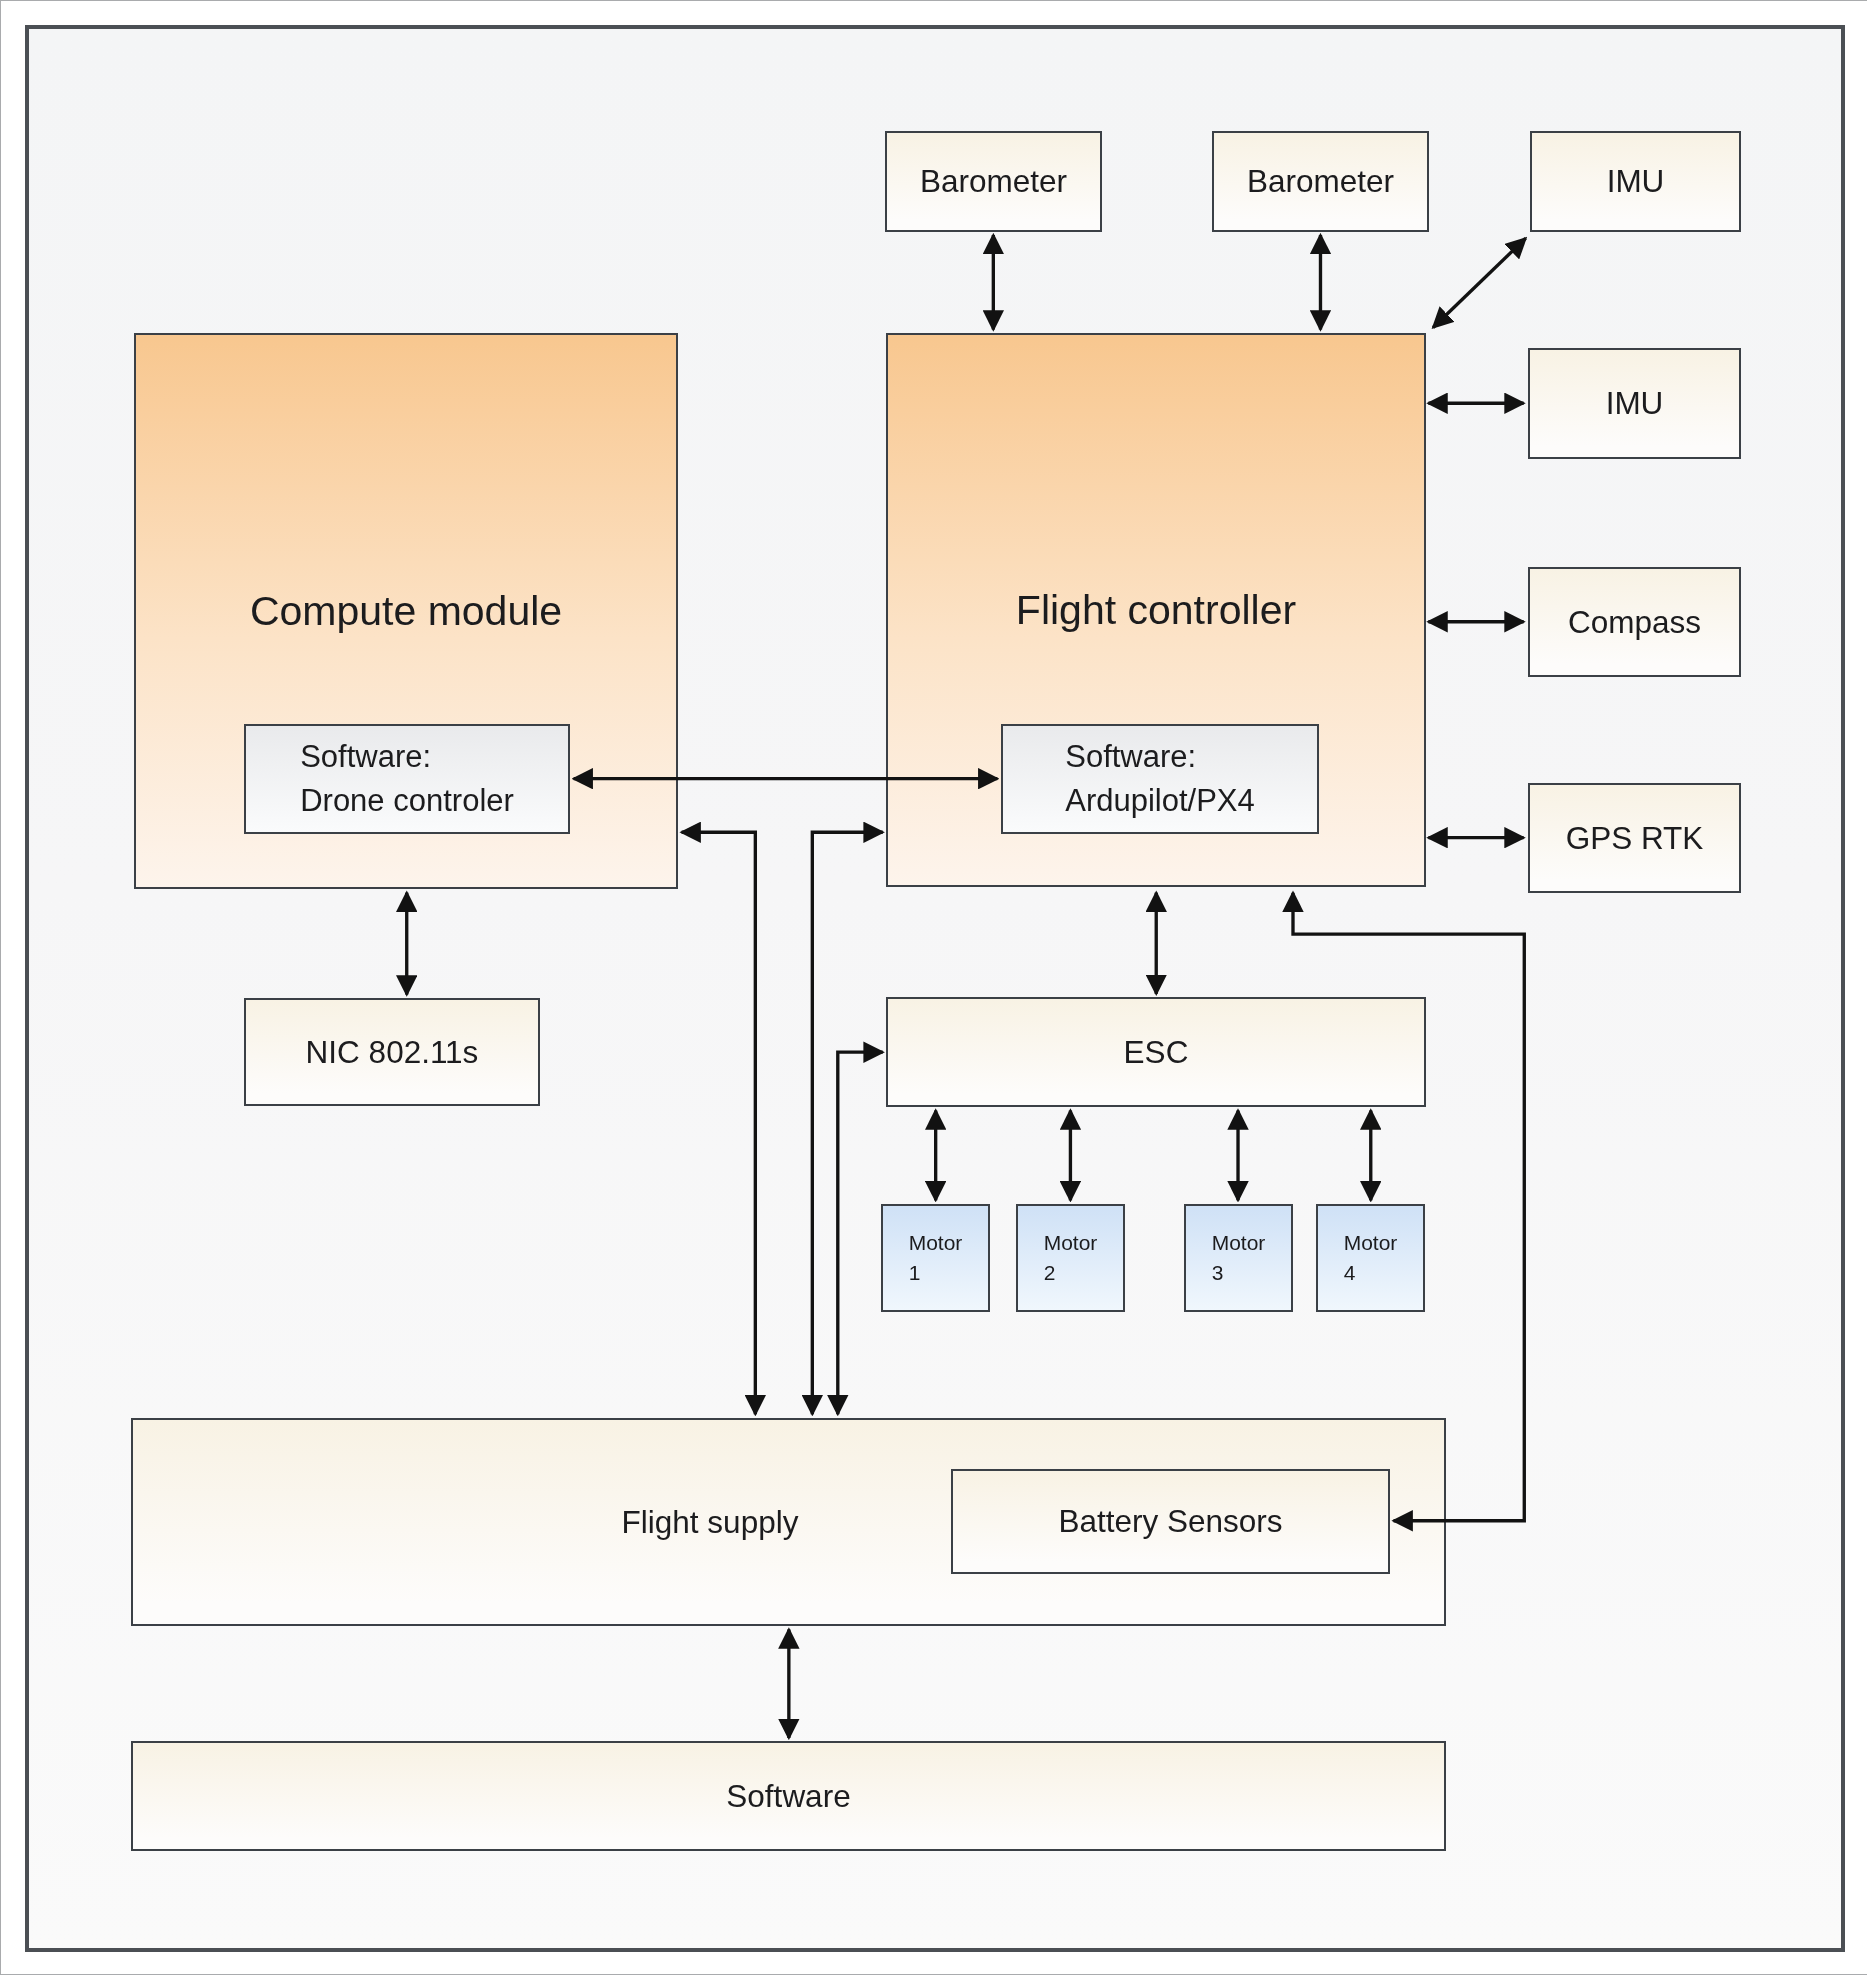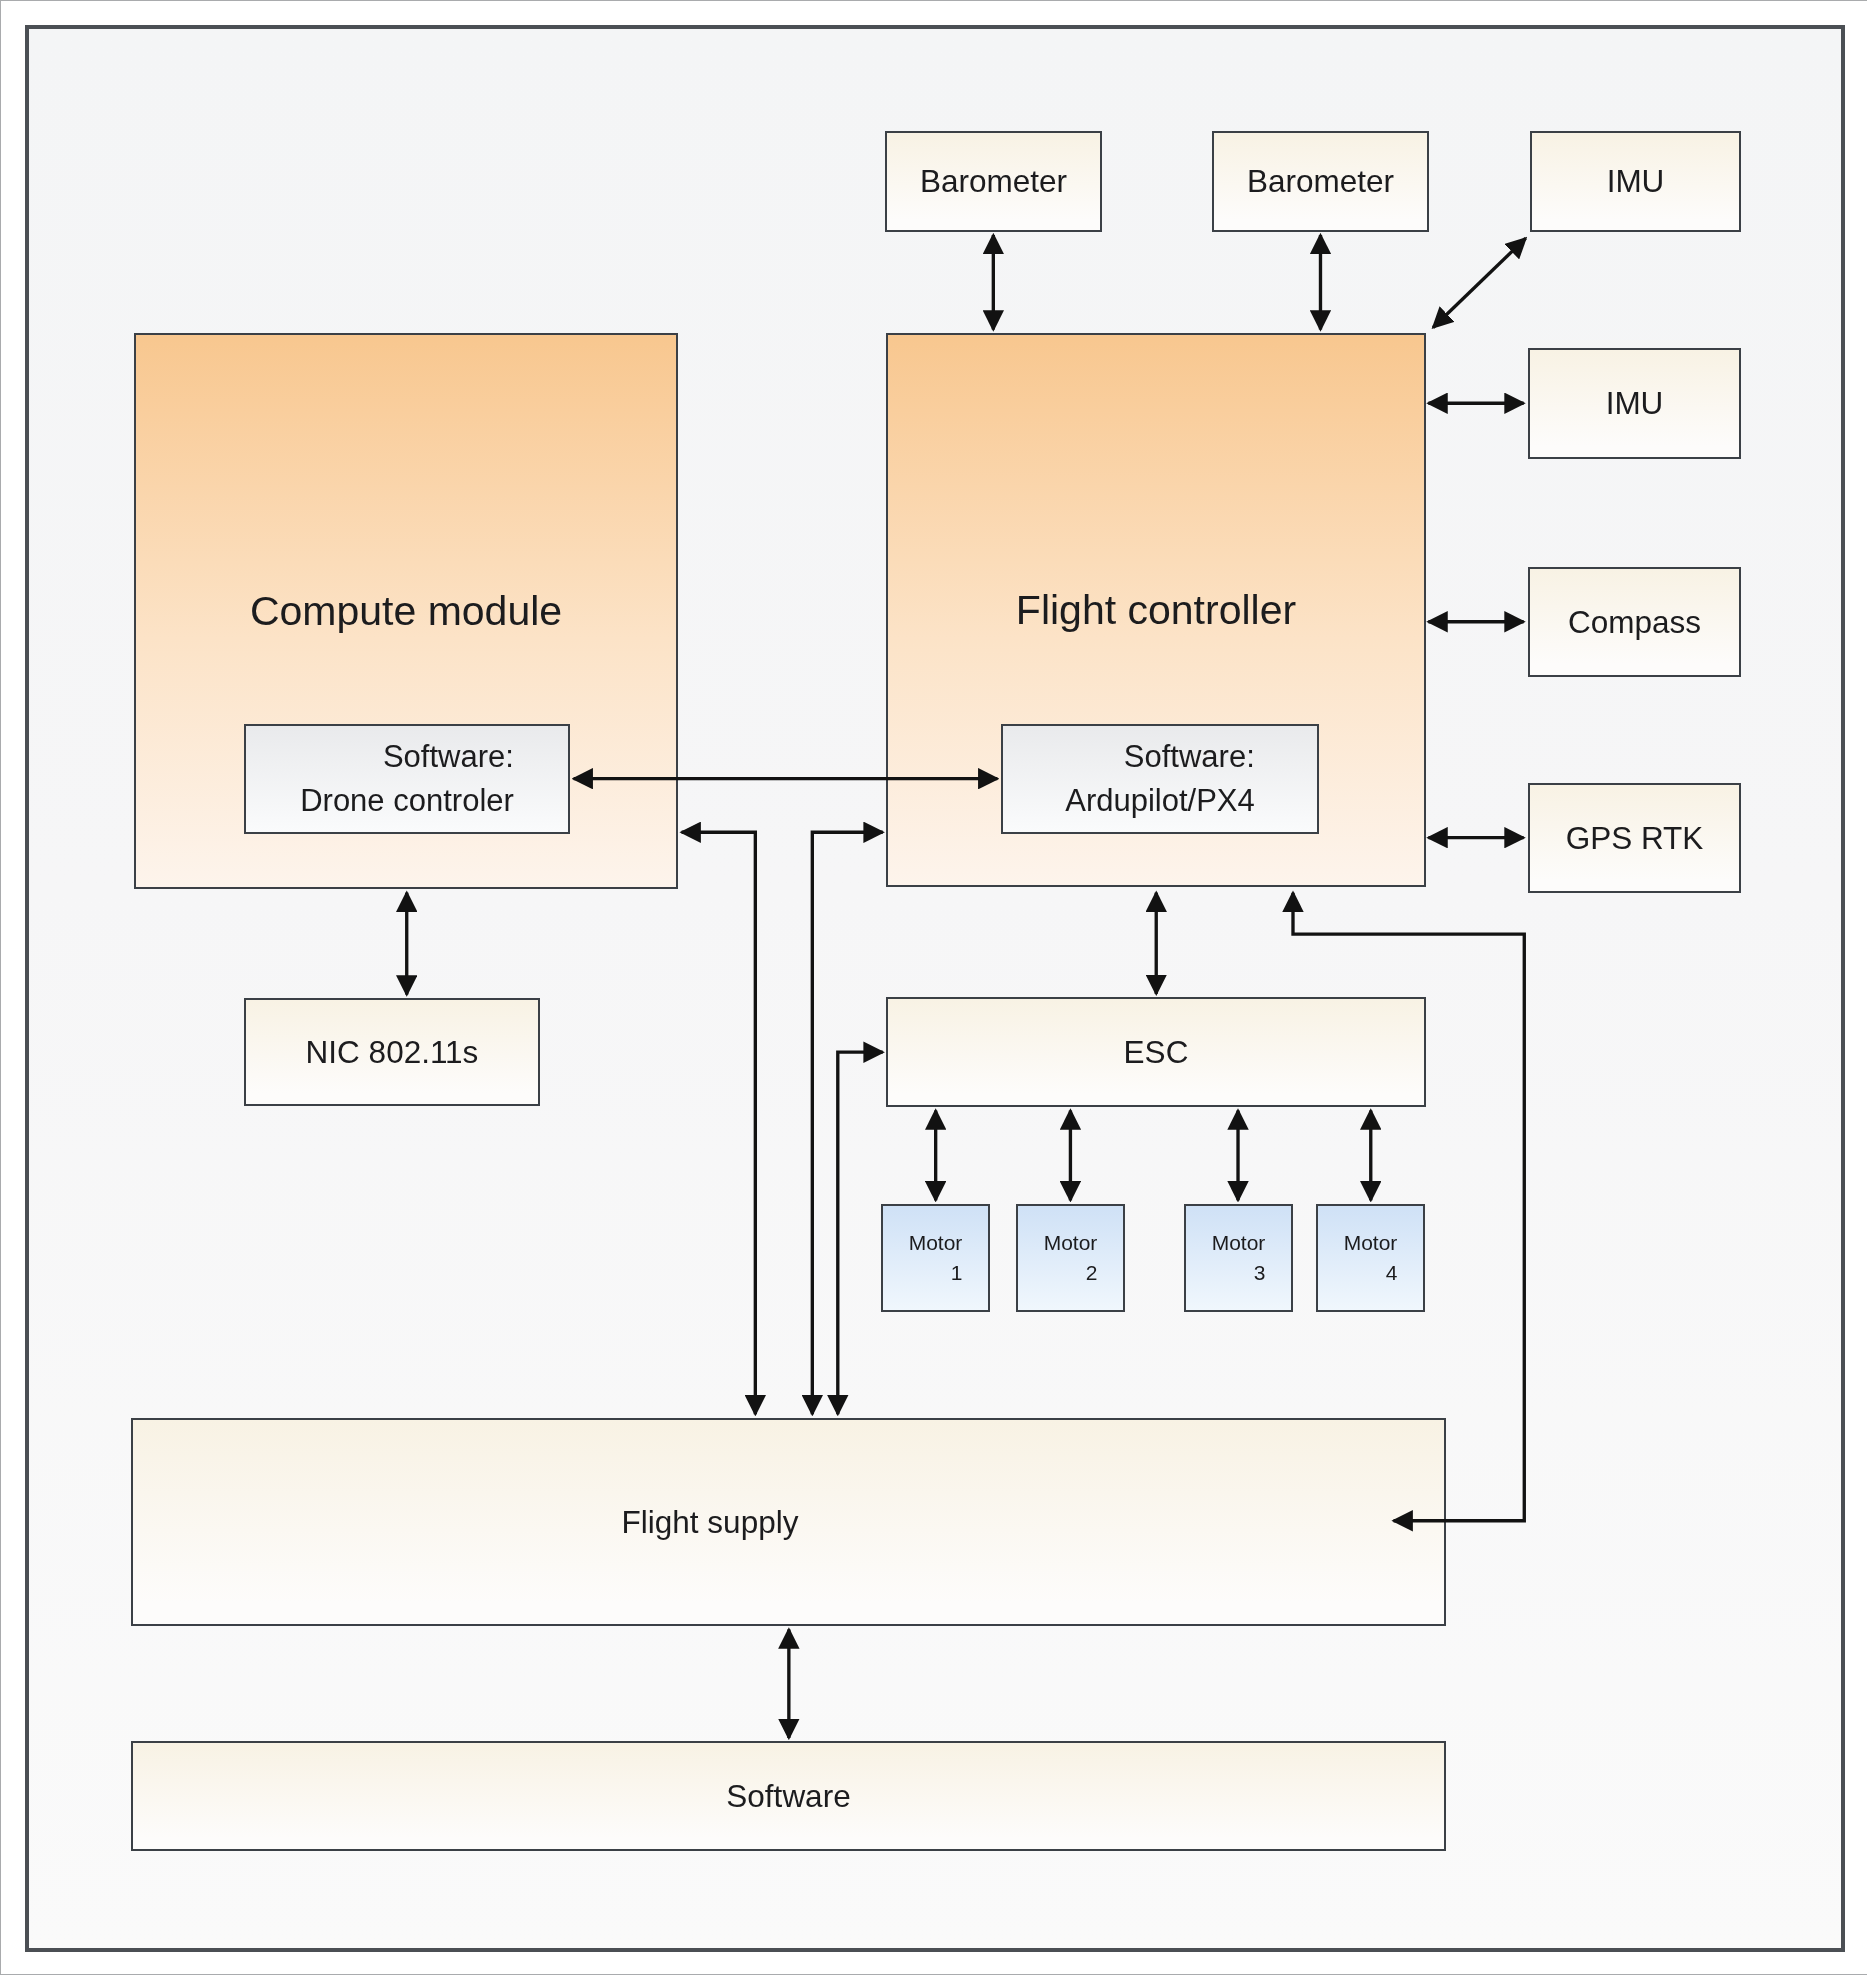--- a/index.html
+++ b/index.html
@@ -18,21 +18,21 @@
     box-sizing:border-box;border:1.3px solid var(--page_edge);overflow:hidden;
     color:var(--text);
   }
   .frame{
     position:absolute;left:23.5px;top:24px;width:1820px;height:1927px;
     box-sizing:border-box;border:4px solid var(--frame_border);
     background:linear-gradient(180deg,var(--bg_top) 0%,#f6f6f7 45%,var(--bg_bottom) 100%);
   }
   .box{
     position:absolute;box-sizing:border-box;border:2.7px solid var(--box_border);
-    display:flex;align-items:center;justify-content:center;text-align:right;
+    display:flex;align-items:center;justify-content:center;text-align:left;
     font-size:31.5px;color:var(--text);z-index:2;
   }
   .plain{background:linear-gradient(180deg,var(--plain_top) 0%,var(--plain_bottom) 90%);}
   .module{
     background:linear-gradient(180deg,var(--module_top) 0%,var(--module_mid) 55%,var(--module_bottom) 100%);
     z-index:1;
   }
   .module-title{font-size:41px;}
   .software{
     background:linear-gradient(180deg,var(--software_top) 0%,var(--software_bottom) 100%);
@@ -82,20 +82,21 @@
   <div class="box motor" style="left:1015px;top:1203px;width:109px;height:108px">Motor
 2</div>
   <div class="box motor" style="left:1183px;top:1203px;width:109px;height:108px">Motor
 3</div>
   <div class="box motor" style="left:1315px;top:1203px;width:109px;height:108px">Motor
 4</div>
 
   <div class="box plain power" style="left:130px;top:1417px;width:1315px;height:208px">
     <span class="power-label">Flight supply</span>
   </div>
+  <div class="box plain" style="left:950px;top:1468px;width:439px;height:105px">Battery Sensors</div>
   <div class="box plain" style="left:130px;top:1740px;width:1315px;height:110px">Software</div>
 
   <svg class="arrows" width="1868" height="1975" viewBox="0 0 2786 2946">
     <defs>
       <marker id="ah" viewBox="0 0 10 10" refX="9" refY="5" markerWidth="6.4" markerHeight="6.4" orient="auto-start-reverse">
         <path d="M0,0 L10,5 L0,10 Z"></path>
       </marker>
     </defs>
 
     <line x1="1480" y1="349" x2="1480" y2="490" marker-start="url(#ah)" marker-end="url(#ah)"></line>

